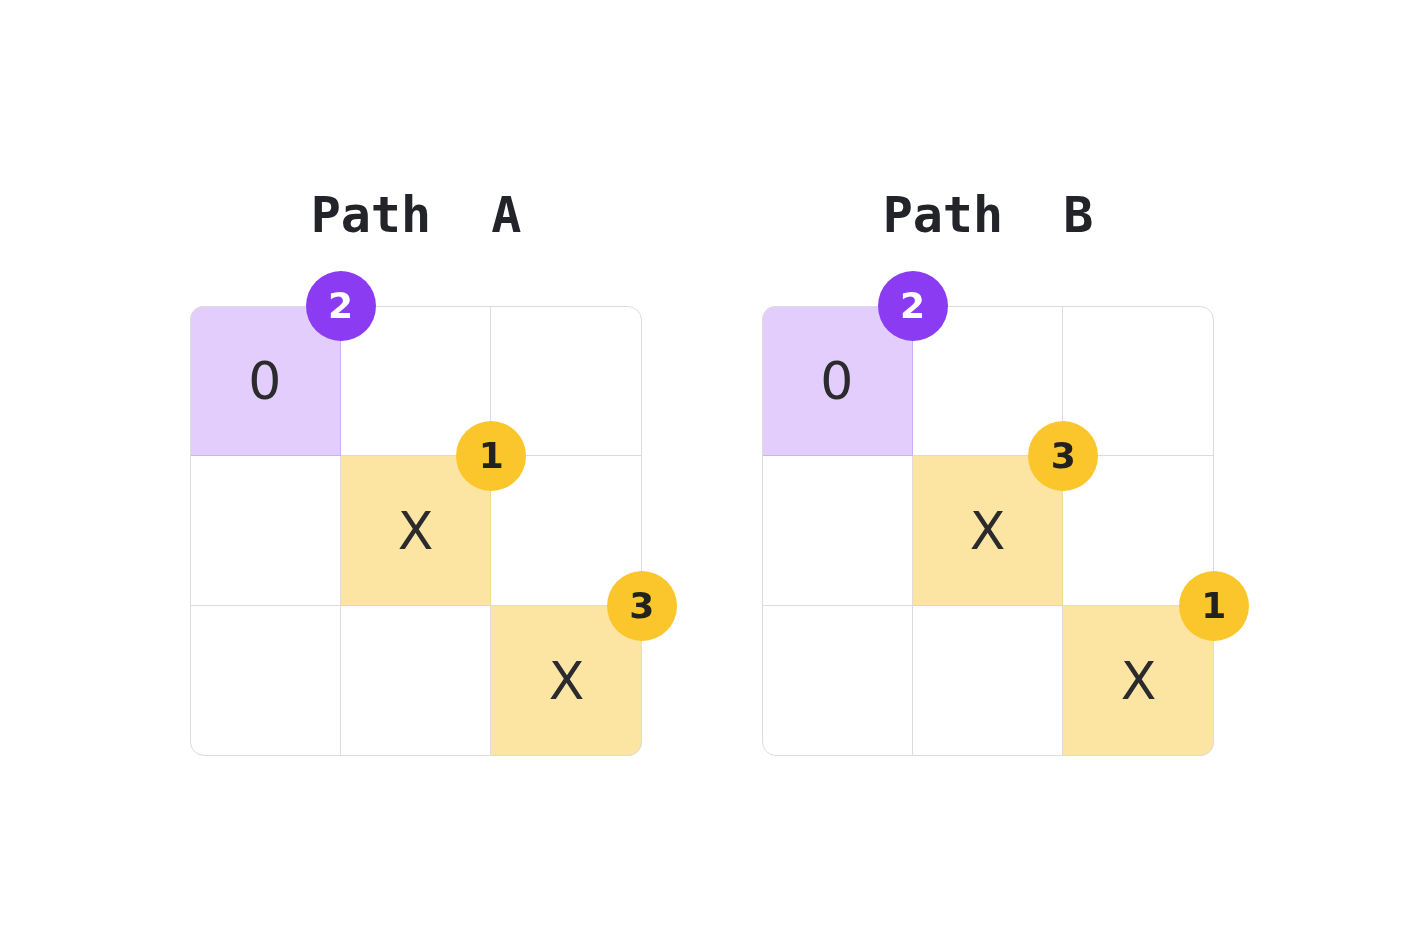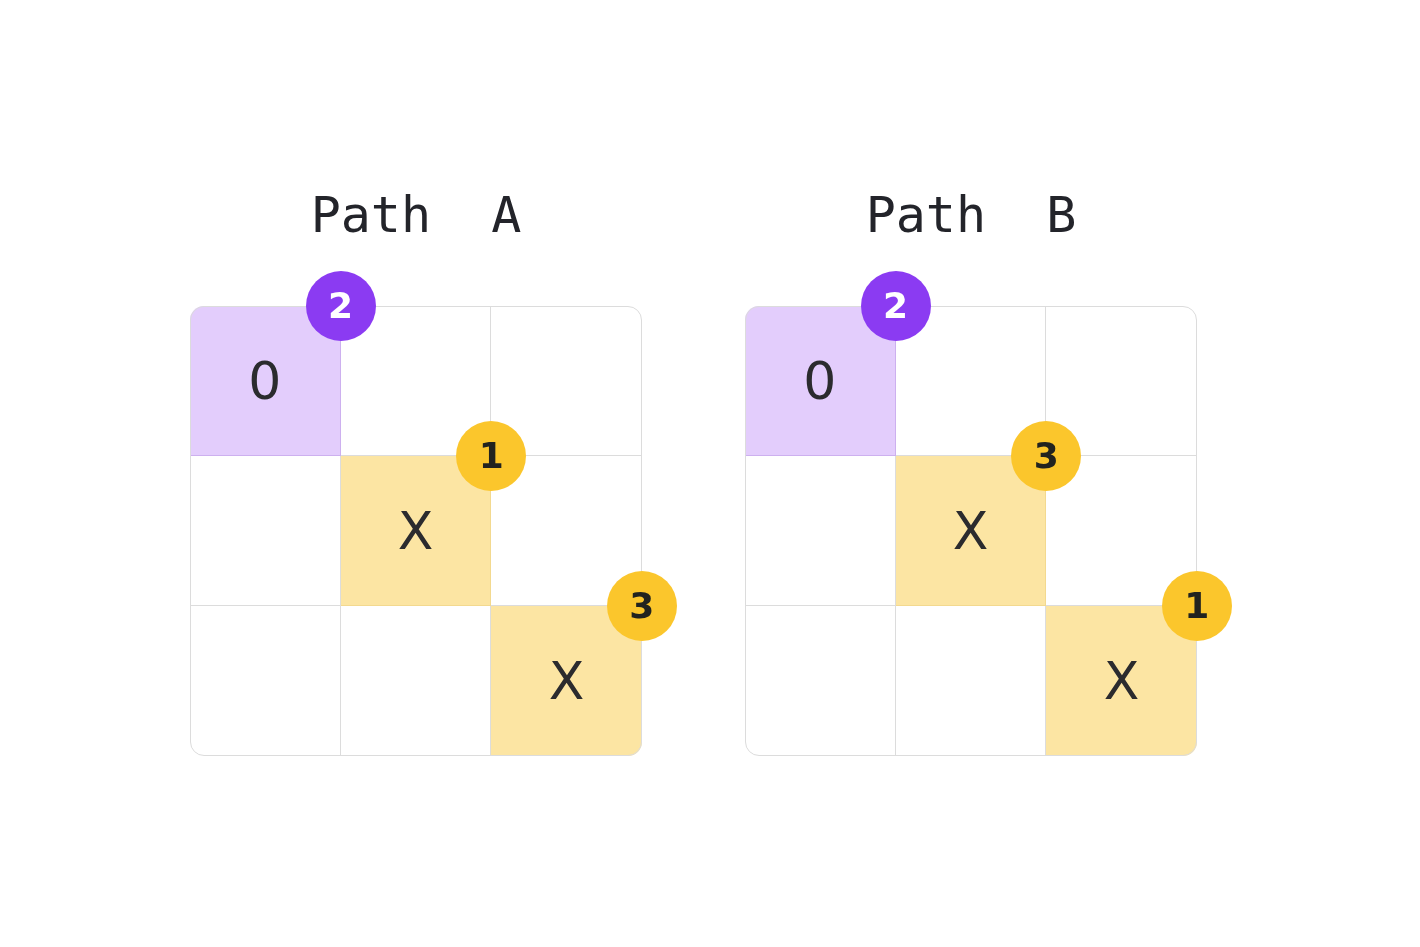--- a/index.html
+++ b/index.html
@@ -30,21 +30,21 @@
     height: 947px;
   }
 
   .panel-title {
     position: absolute;
     top: 186px;
     left: 0;
     width: 452px;
     text-align: center;
     font-family: "DejaVu Sans Mono", "Liberation Mono", monospace;
-    font-weight: normal;
+    font-weight: bold;
     font-size: 50px;
     letter-spacing: 0px;
     color: #23242a;
     line-height: 58px;
     white-space: pre;
   }
 
   .grid-wrap {
     position: absolute;
     top: 306px;
@@ -179,21 +179,21 @@
           <span>2</span>
         </div>
         <div class="badge yellow" style="left: 266.2px; top: 115px;">
           <span>1</span>
         </div>
         <div class="badge yellow" style="left: 416.8px; top: 265px;">
           <span>3</span>
         </div>
       </div>
     </div>
-    <div class="panel" style="left: 745px;">
+    <div class="panel" style="left: 762px;">
       <div class="panel-title">Path  B</div>
       <div class="grid-wrap">
         <div class="grid">
           <div class="cell r0 c0 fill-purple">
             <span>0</span>
           </div>
           <div class="cell r0 c1 fill-none">
             <span></span>
           </div>
           <div class="cell r0 c2 fill-none">

